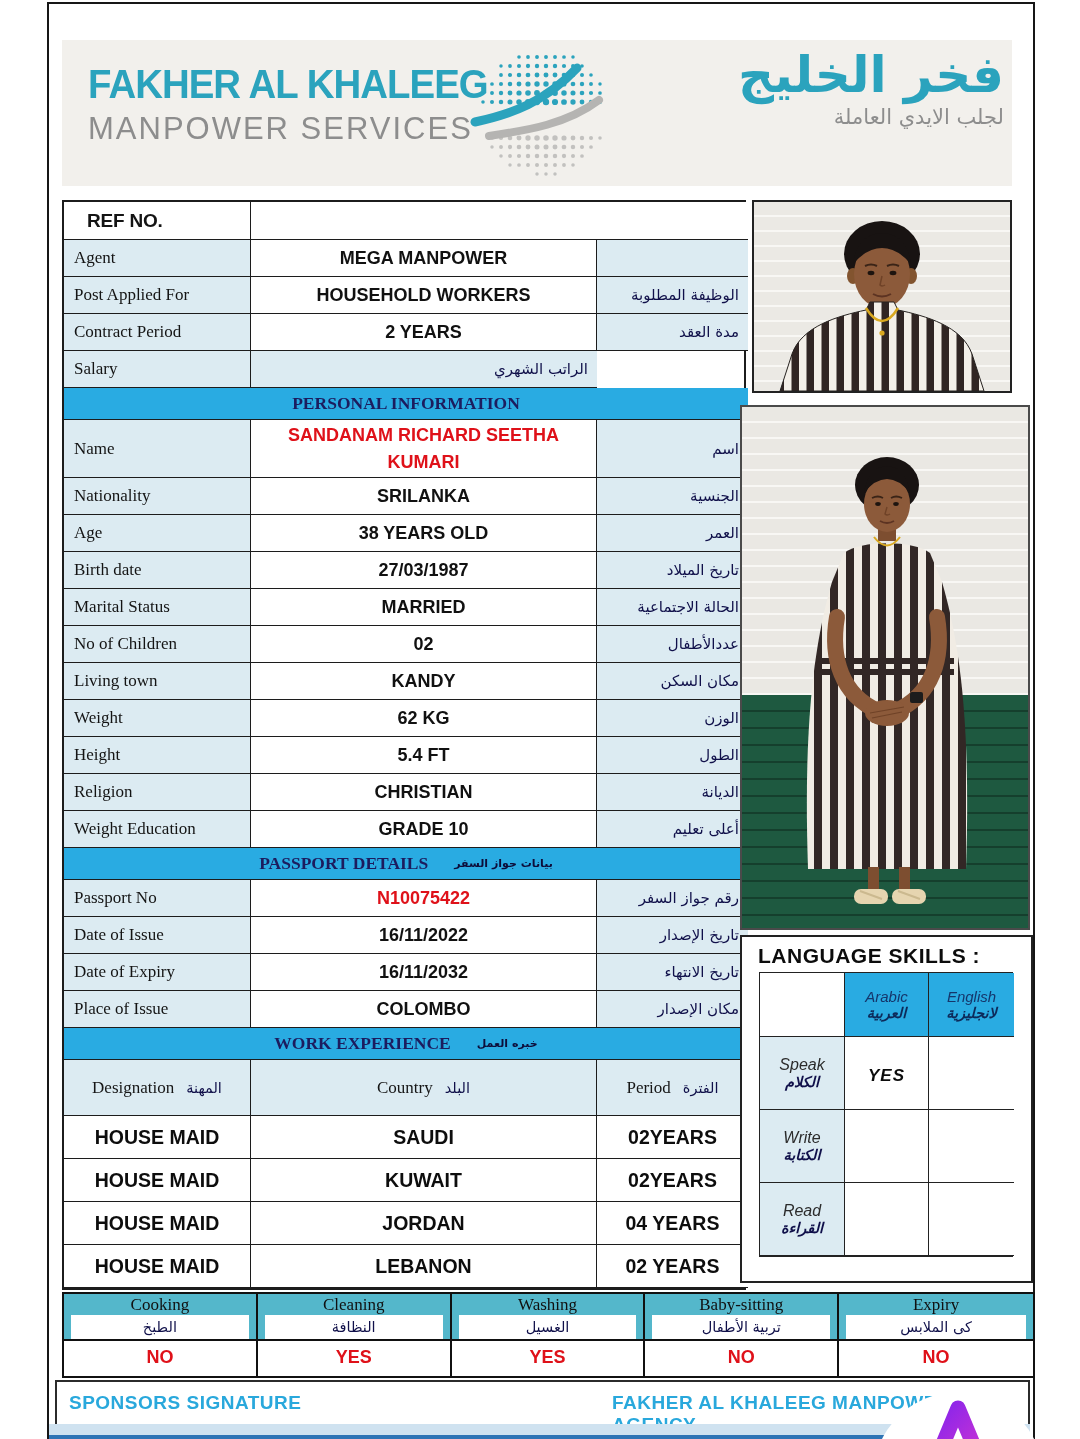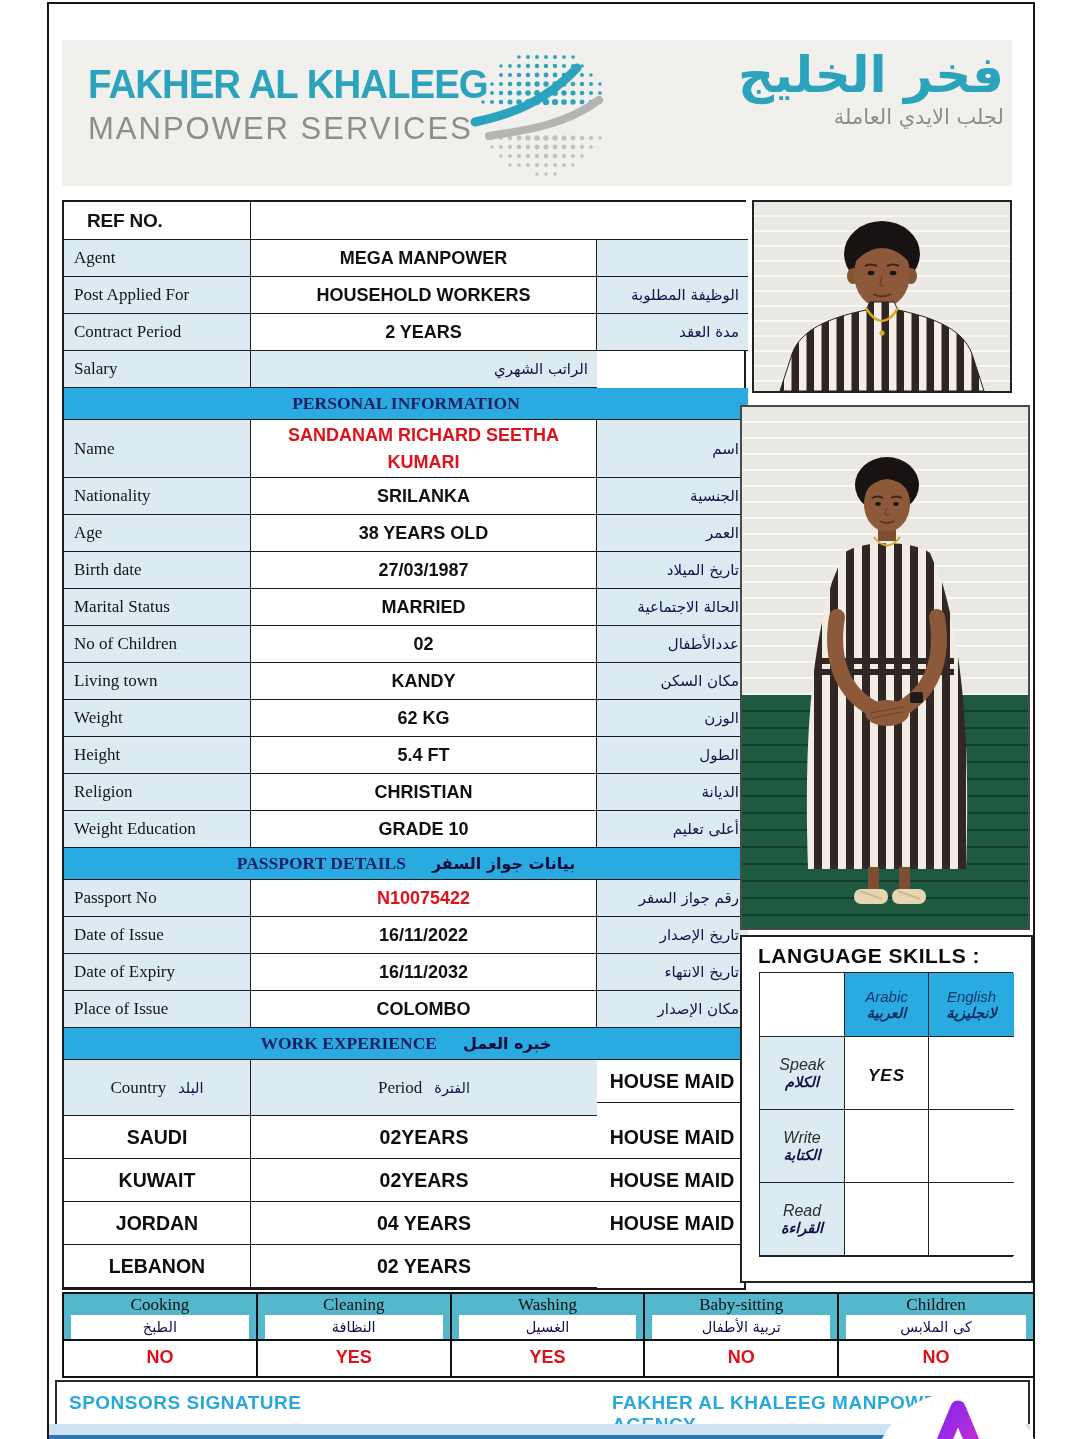--- a/index.html
+++ b/index.html
@@ -33,21 +33,21 @@
     font-family:"Liberation Serif",serif;font-size:17px;color:#141414;}
   .cell-label.ref{background:#ffffff;font-family:"Liberation Sans",sans-serif;
     font-weight:700;font-size:19px;letter-spacing:-.2px;padding-left:23px;}
   .cell-value{background:#ffffff;justify-content:center;font-weight:700;font-size:18px;color:#111;}
   .cell-value.red{color:var(--red);}
   .cell-value .name-val{max-width:300px;text-align:center;line-height:1.45;}
   .cell-arabic{background:var(--light_blue);direction:rtl;padding-right:9px;
     font-family:"DejaVu Sans",sans-serif;font-size:15px;color:#10104a;}
   .sec-header{background:var(--accent_blue);justify-content:center;gap:26px;
     font-family:"Liberation Serif",serif;font-weight:700;font-size:17.5px;color:var(--navy);}
-  .sec-header .ar{font-family:"DejaVu Sans",sans-serif;font-size:16px;font-weight:700;color:#0d0d3a;}
+  .sec-header .ar{font-family:"DejaVu Sans",sans-serif;font-size:11px;font-weight:700;color:#0d0d3a;}
   .colhdr{background:var(--light_blue);justify-content:center;gap:12px;
     font-family:"Liberation Serif",serif;font-size:17px;color:#161616;}
   .colhdr .ar{font-family:"DejaVu Sans",sans-serif;font-size:14.5px;color:#10104a;}
   .cell-wval{background:#fff;justify-content:center;font-weight:700;font-size:19.5px;color:#0d0d0d;}
   .h-ref{height:38px;} .h-row{height:37px;} .h-hdr{height:32px;} .h-name{height:58px;}
   .h-colhdr{height:56px;} .h-work{height:43px;}
   
   #photo-top{position:absolute;left:752px;top:200px;width:260px;height:193px;
     border:2px solid #222;box-sizing:border-box;
     background:repeating-linear-gradient(180deg,#ebe9e4 0 13px,#f8f7f4 13px 15px),
@@ -338,20 +338,24 @@
     <div class="cell-label h-row">Place of Issue</div>
     <div class="cell-value h-row">
       <span>COLOMBO</span>
     </div>
     <div class="cell-arabic lastcol h-row">مكان الإصدار</div>
     <div class="sec-header span3 h-hdr">
       <span class="en">WORK EXPERIENCE</span>
       <span class="ar">خبره العمل</span>
     </div>
     <div class="colhdr h-colhdr">
+      <span class="en">Designation</span>
+      <span class="ar">المهنة</span>
+    </div>
+    <div class="colhdr h-colhdr">
       <span class="en">Country</span>
       <span class="ar">البلد</span>
     </div>
     <div class="colhdr h-colhdr lastcol">
       <span class="en">Period</span>
       <span class="ar">الفترة</span>
     </div>
     <div class="cell-wval h-work">HOUSE MAID</div>
     <div class="cell-wval h-work">SAUDI</div>
     <div class="cell-wval h-work lastcol">02YEARS</div>
@@ -486,21 +490,21 @@
     </div>
     <div class="skill-col">
       <div class="skill-head">
         <div class="skill-en">Baby-sitting</div>
         <div class="skill-ar-box">تربية الأطفال</div>
       </div>
       <div class="skill-val">NO</div>
     </div>
     <div class="skill-col lastcol">
       <div class="skill-head">
-        <div class="skill-en">Children</div>
+        <div class="skill-en">Expiry</div>
         <div class="skill-ar-box">كى الملابس</div>
       </div>
       <div class="skill-val">NO</div>
     </div>
   </div>
 
 <div id="footer-box">
   <div id="footer-left">SPONSORS SIGNATURE</div>
   <div id="footer-right">FAKHER AL KHALEEG MANPOWER AGENCY</div>
 </div>

